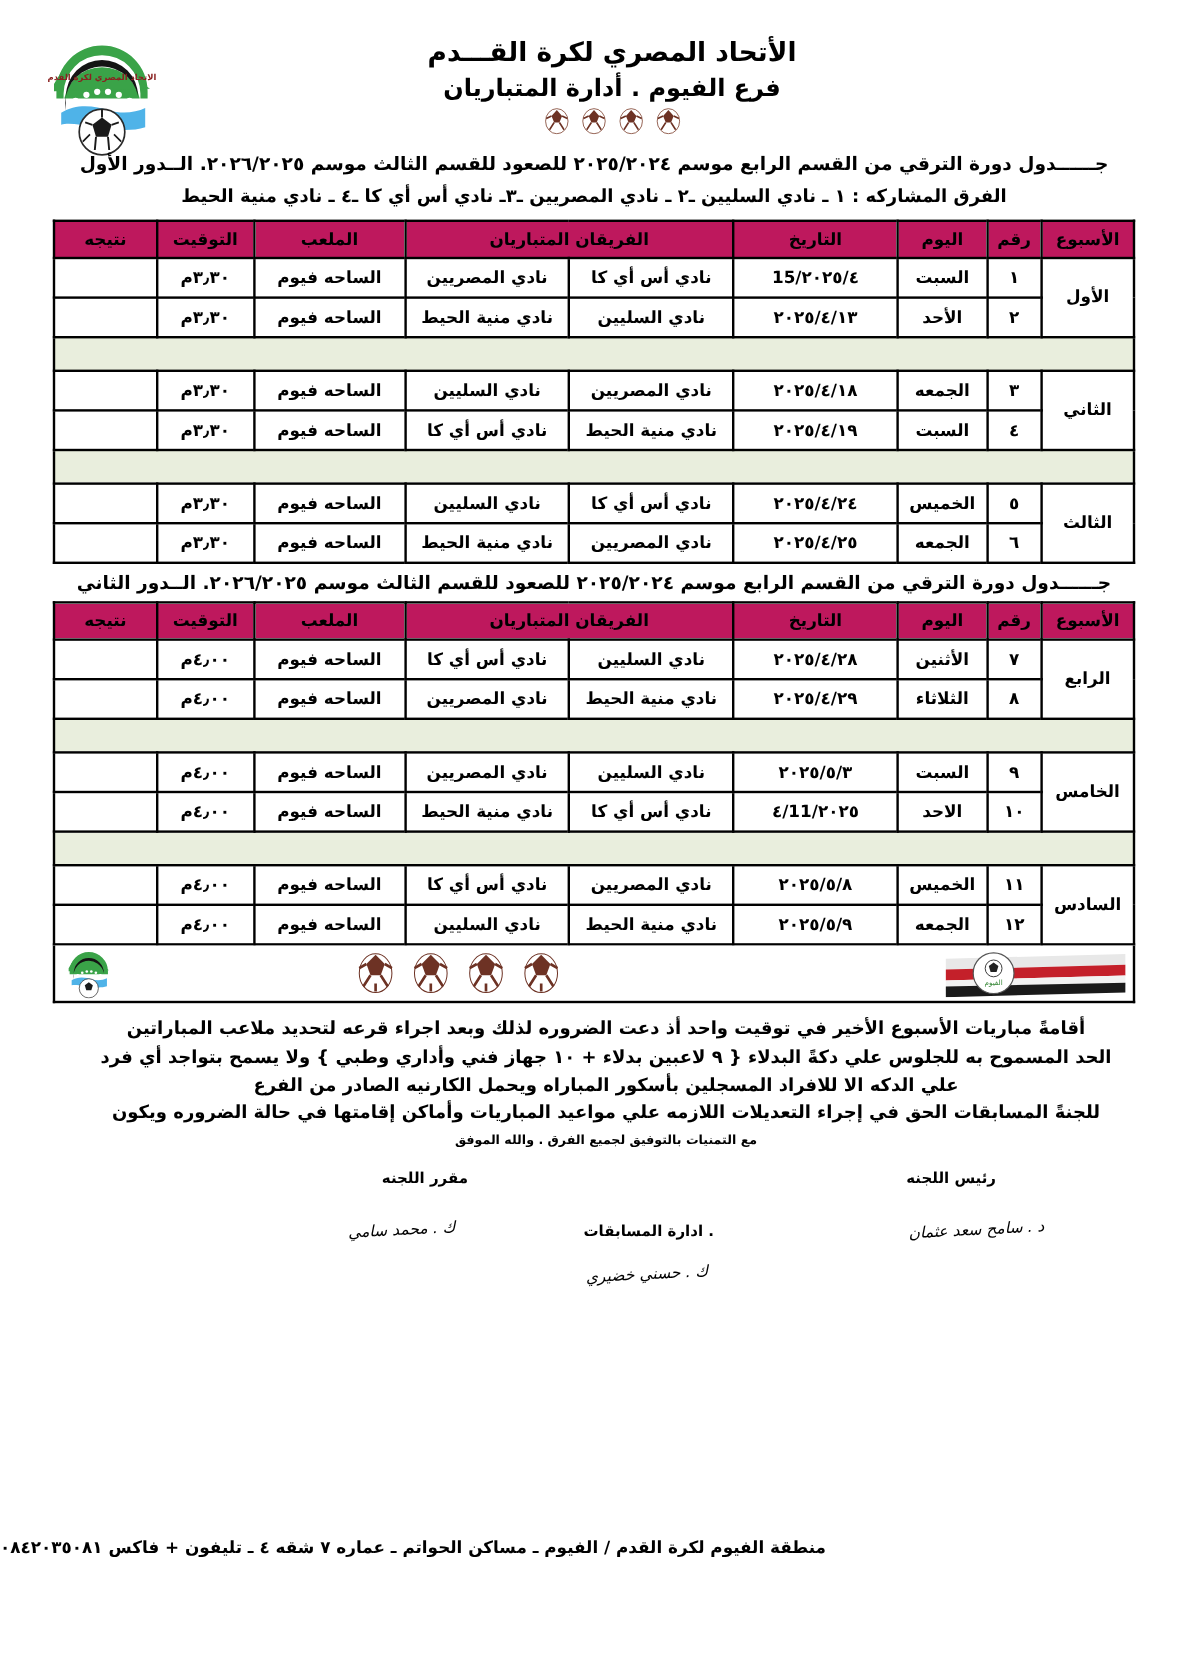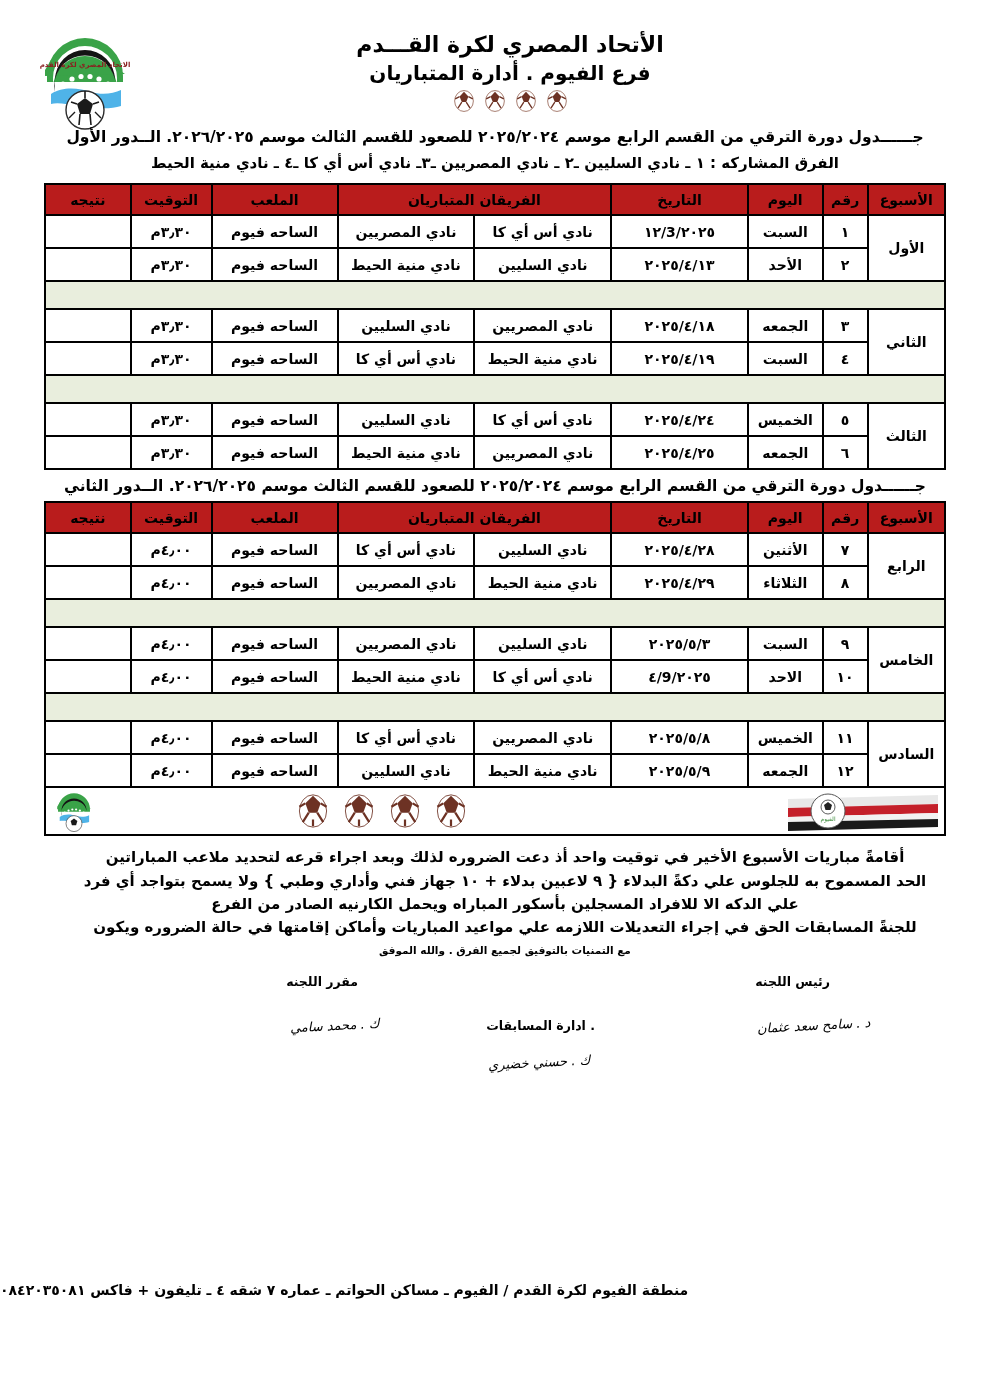--- a/index.html
+++ b/index.html
@@ -99,21 +99,21 @@
     vertical-align: middle;
     font-size: 14px;
     font-weight: bold;
     padding: 2px 2px;
     height: 27px;
     background: #ffffff;
     white-space: nowrap;
     overflow: hidden;
   }
   table.sched th {
-    background: #b91c1c;
+    background: #be185d;
     font-size: 14px;
     height: 25px;
   }
   td.week-cell { font-size: 14.5px; }
   td.result-cell { background: #ffffff; }
   tr.spacer td {
     background: #e9eedd;
     height: 22px;
     border-right: 2px solid #000;
     border-left: 2px solid #000;
@@ -179,21 +179,21 @@
     font-size: 12.5px;
     font-weight: bold;
   }
   .sig-name {
     position: absolute;
     font-size: 13px;
     font-style: italic;
     font-weight: normal;
     transform: rotate(-3deg);
   }
-  .role-moqarrer { top: 14px; right: 632px; }
+  .role-moqarrer { top: 14px; right: 600px; }
   .name-moqarrer { top: 58px; right: 610px; }
   .role-raees    { top: 14px; right: 160px; }
   .name-raees    { top: 58px; right: 120px; }
   .role-edara    { top: 58px; right: 395px; }
   .name-edara    { top: 95px; right: 400px; }
 
   
   .footer {
     position: absolute;
     bottom: 102px;
@@ -289,21 +289,21 @@
         <th>الملعب</th>
         <th>التوقيت</th>
         <th>نتيجه</th>
       </tr>
     </thead>
     <tbody>
         <tr>
           <td class="week-cell" rowspan="2">الأول</td>
           <td>١</td>
           <td>السبت</td>
-          <td>٢٠٢٥/3/١٢</td>
+          <td>٢٠٢٥/٤/15</td>
           <td>نادي أس أي كا</td>
           <td>نادي المصريين</td>
           <td>الساحه فيوم</td>
           <td>٣٫٣٠م</td>
           <td class="result-cell"></td>
         </tr>
         <tr>
           <td>٢</td>
           <td>الأحد</td>
           <td>٢٠٢٥/٤/١٣</td>
@@ -424,21 +424,21 @@
           <td>٢٠٢٥/٥/٣</td>
           <td>نادي السليين</td>
           <td>نادي المصريين</td>
           <td>الساحه فيوم</td>
           <td>٤٫٠٠م</td>
           <td class="result-cell"></td>
         </tr>
         <tr>
           <td>١٠</td>
           <td>الاحد</td>
-          <td>٢٠٢٥/9/٤</td>
+          <td>٢٠٢٥/11/٤</td>
           <td>نادي أس أي كا</td>
           <td>نادي منية الحيط</td>
           <td>الساحه فيوم</td>
           <td>٤٫٠٠م</td>
           <td class="result-cell"></td>
         </tr>
         <tr class="spacer">
           <td colspan="9"></td>
         </tr>
         <tr>

